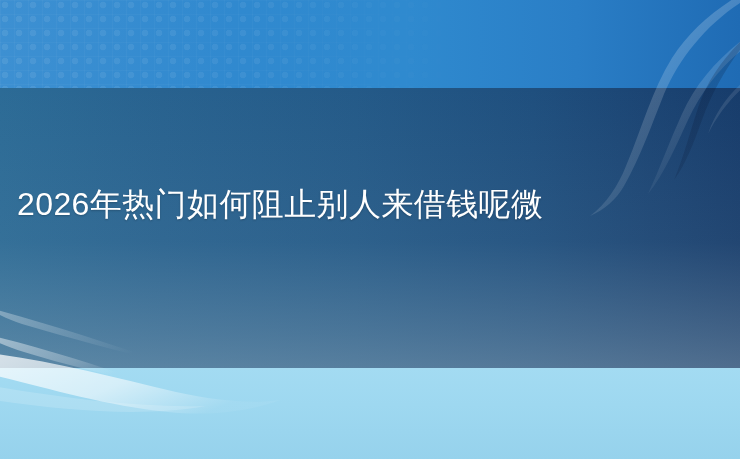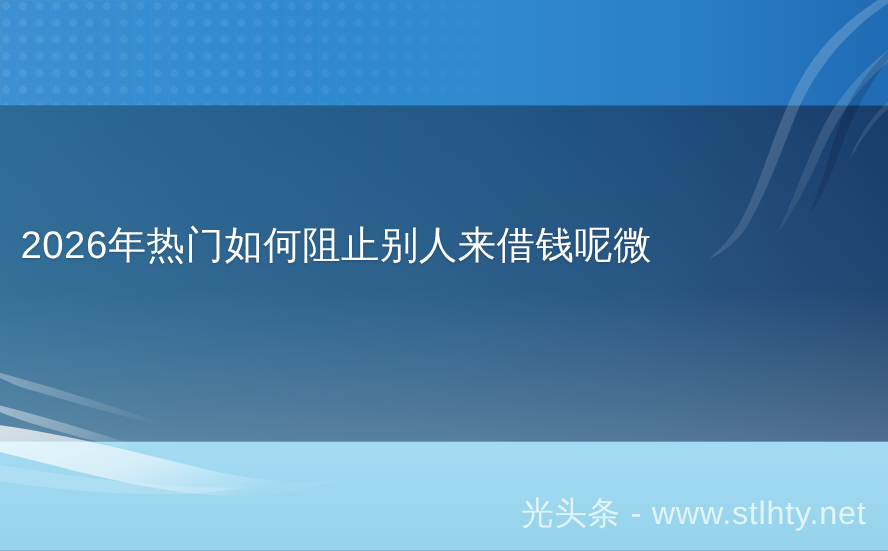--- a/index.html
+++ b/index.html
@@ -203,15 +203,14 @@
 
     <path d="M10,8 C70,24 130,44 184,62 C140,52 90,38 42,24 C30,20 18,14 10,10 Z" fill="url(#sw3)"></path>
 
     <path d="M0,84 C70,96 150,108 226,106 C160,118 76,110 0,98 Z" fill="#ffffff" fill-opacity="0.16"></path>
   </svg>
 
   <div class="headline">
     <span class="headline-line">2026年热门如何阻止别人来借钱呢微</span>
   </div>
 
-  <div class="watermark">光头条 - www.stlhty.net</div>
 
 </div>
 
 </body></html>

